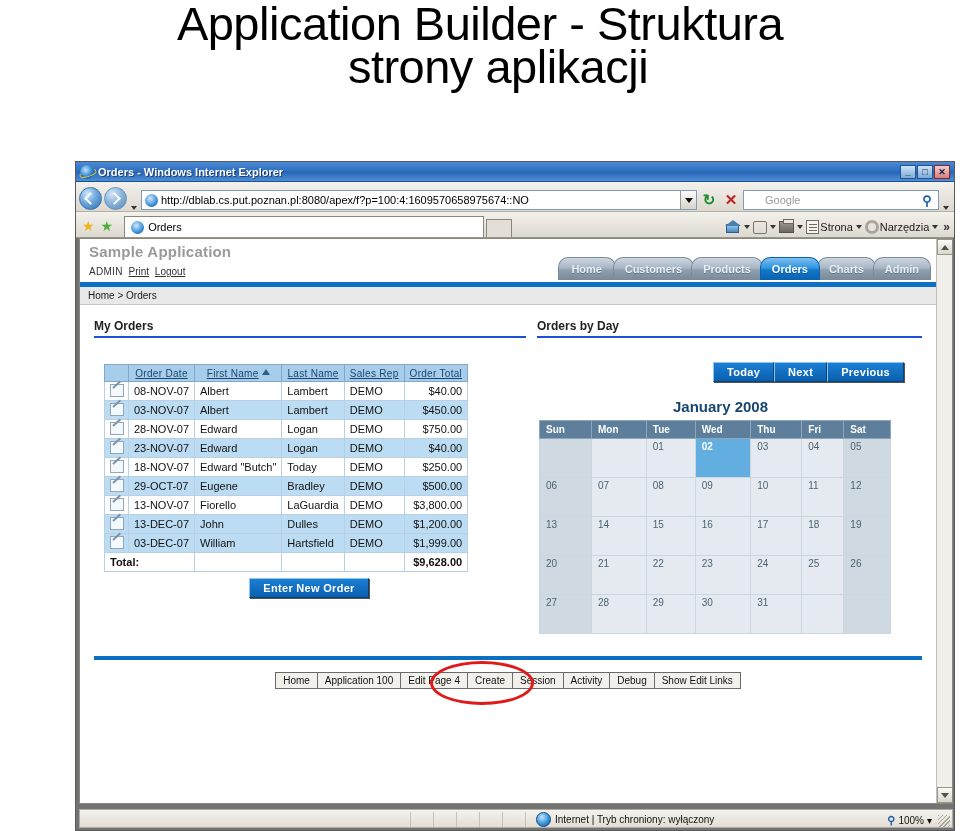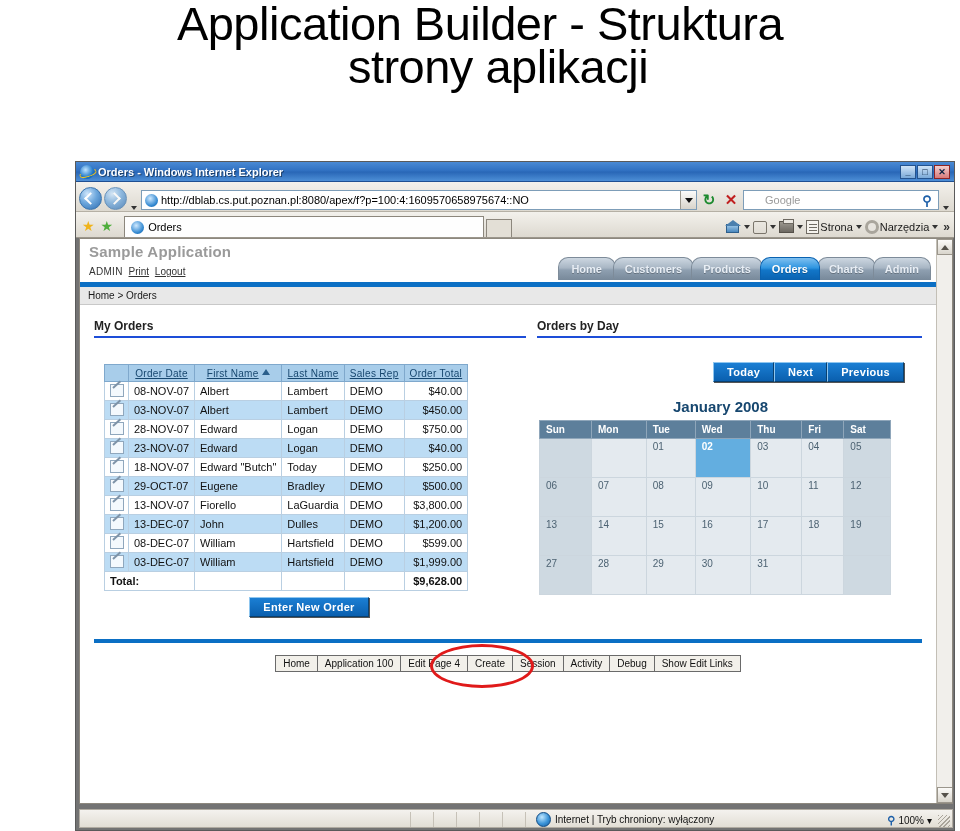--- a/index.html
+++ b/index.html
@@ -487,28 +487,20 @@
                     <td class="num">$3,800.00</td>
                   </tr>
                   <tr class="even">
                     <td class="edit"><span class="pencil"></span></td>
                     <td>13-DEC-07</td>
                     <td>John</td>
                     <td>Dulles</td>
                     <td>DEMO</td>
                     <td class="num">$1,200.00</td>
                   </tr>
-                  <tr class="odd">
-                    <td class="edit"><span class="pencil"></span></td>
-                    <td>08-DEC-07</td>
-                    <td>William</td>
-                    <td>Hartsfield</td>
-                    <td>DEMO</td>
-                    <td class="num">$599.00</td>
-                  </tr>
                   <tr class="even">
                     <td class="edit"><span class="pencil"></span></td>
                     <td>03-DEC-07</td>
                     <td>William</td>
                     <td>Hartsfield</td>
                     <td>DEMO</td>
                     <td class="num">$1,999.00</td>
                   </tr>
                   <tr class="total">
                     <td colspan="2">Total:</td>
@@ -571,20 +563,29 @@
                   <tr>
                     <td class="we">13</td>
                     <td class="">14</td>
                     <td class="">15</td>
                     <td class="">16</td>
                     <td class="">17</td>
                     <td class="">18</td>
                     <td class="we">19</td>
                   </tr>
                   <tr>
+                    <td class="we">20</td>
+                    <td class="">21</td>
+                    <td class="">22</td>
+                    <td class="">23</td>
+                    <td class="">24</td>
+                    <td class="">25</td>
+                    <td class="we">26</td>
+                  </tr>
+                  <tr>
                     <td class="we">27</td>
                     <td class="">28</td>
                     <td class="">29</td>
                     <td class="">30</td>
                     <td class="">31</td>
                     <td class="empty"></td>
                     <td class="we empty"></td>
                   </tr>
                 </tbody>
             </table>

